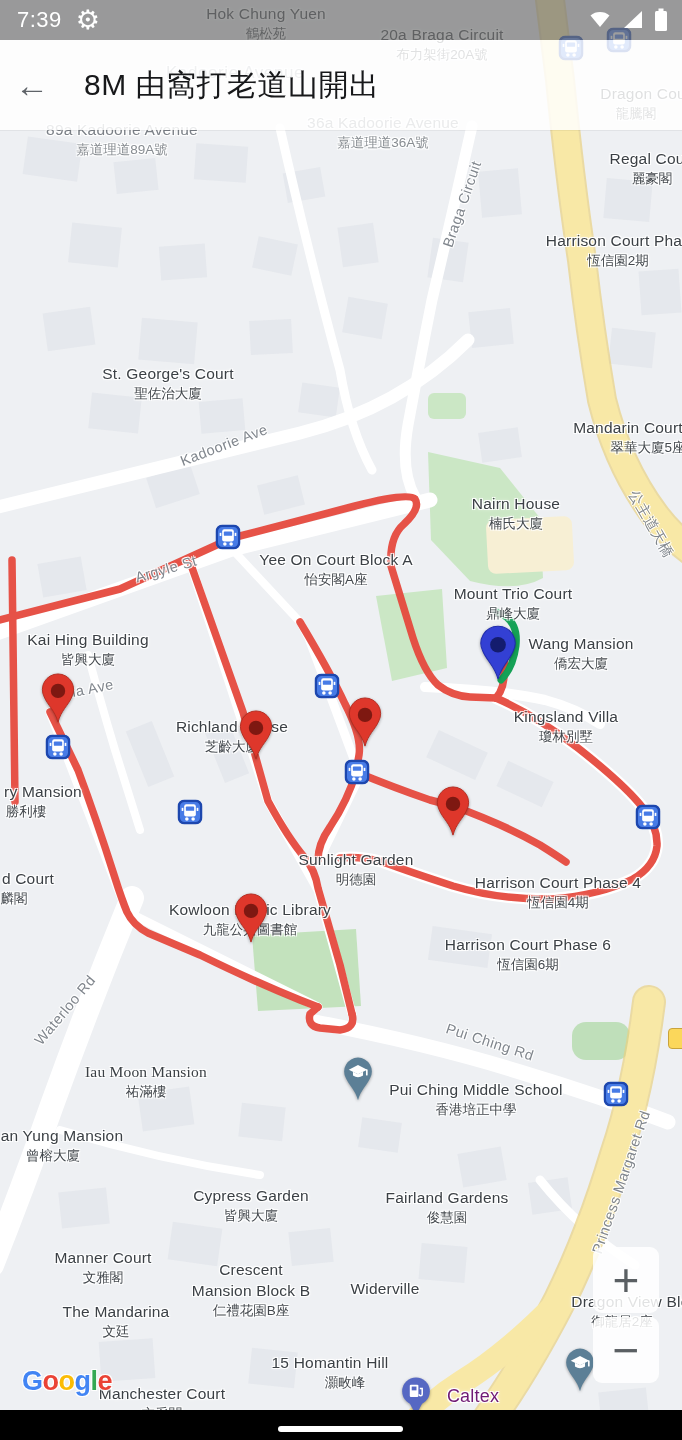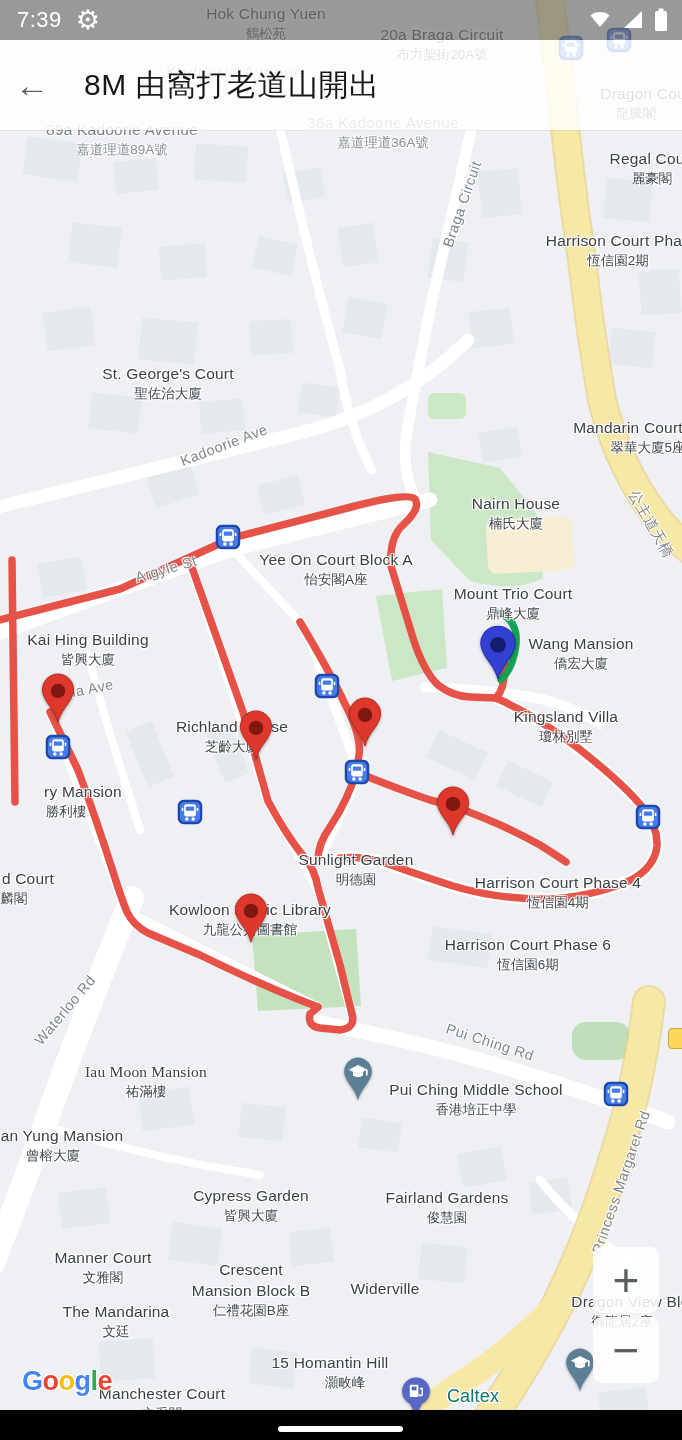--- a/index.html
+++ b/index.html
@@ -12,21 +12,21 @@
   .pin{position:absolute;pointer-events:auto;filter:drop-shadow(0 1px 1.5px rgba(0,0,0,.35));}
   .lbl{position:absolute;transform:translate(-50%,0);text-align:center;white-space:nowrap;}
   .lbl .en{font-size:15.5px;line-height:21px;color:#3b4045;font-weight:500;letter-spacing:.2px;
     text-shadow:-1px -1px 0 rgba(255,255,255,.95),1px -1px 0 rgba(255,255,255,.95),
       -1px 1px 0 rgba(255,255,255,.95),1px 1px 0 rgba(255,255,255,.95),0 0 4px #fff;}
   .lbl .zh{font-size:13.5px;line-height:20px;color:#43484d;font-weight:400;
     text-shadow:-1px -1px 0 rgba(255,255,255,.95),1px -1px 0 rgba(255,255,255,.95),
       -1px 1px 0 rgba(255,255,255,.95),1px 1px 0 rgba(255,255,255,.95),0 0 4px #fff;text-align:center;}
   .lbl.addr .en{color:#7b8087;font-weight:400;} .lbl.addr .zh{color:#888d92;}
   .lbl.area .en{color:#9aa1a8;font-size:17px;font-weight:400;letter-spacing:.6px;}
-  .lbl.gas .en{color:#0f766e;font-size:18px;font-weight:500;}
+  .lbl.gas .en{color:#701a75;font-size:18px;font-weight:500;}
   .roadlbl{position:absolute;white-space:nowrap;font-size:14.5px;color:#80868d;font-weight:400;
     letter-spacing:.5px;
     text-shadow:-1px -1px 0 rgba(255,255,255,.9),1px -1px 0 rgba(255,255,255,.9),
       -1px 1px 0 rgba(255,255,255,.9),1px 1px 0 rgba(255,255,255,.9);}
   
   #statusbar{position:absolute;left:0;top:0;width:682px;height:40px;z-index:10;
     background:rgba(112,112,112,.68);display:flex;align-items:center;}
   #clock{color:#fff;font-size:22px;margin-left:17px;letter-spacing:.5px;}
   #gear{color:#fff;font-size:27px;margin-left:14px;line-height:40px;}
   #sticons{margin-left:auto;margin-right:14px;display:flex;align-items:center;gap:9px;}
@@ -301,21 +301,21 @@
         <div class="zh">僑宏大廈</div>
       </div>
       <div class="lbl poi" style="left: 232px; top: 676px; margin-top: 40px;">
         <div class="en">Richland House</div>
         <div class="zh">芝齡大廈</div>
       </div>
       <div class="lbl poi" style="left: 566px; top: 706px;">
         <div class="en">Kingsland Villa</div>
         <div class="zh">瓊林別墅</div>
       </div>
-      <div class="lbl poi" style="left: 43px; top: 781px; margin-left: 40px;">
+      <div class="lbl poi" style="left: 43px; top: 781px;">
         <div class="en">ry Mansion</div>
         <div class="zh" style="position: relative; left: -17px;">勝利樓</div>
       </div>
       <div class="lbl poi" style="left: 356px; top: 837px; margin-top: 12px;">
         <div class="en">Sunlight Garden</div>
         <div class="zh">明德園</div>
       </div>
       <div class="lbl poi" style="left: 558px; top: 872px;">
         <div class="en">Harrison Court Phase 4</div>
         <div class="zh">恆信園4期</div>

